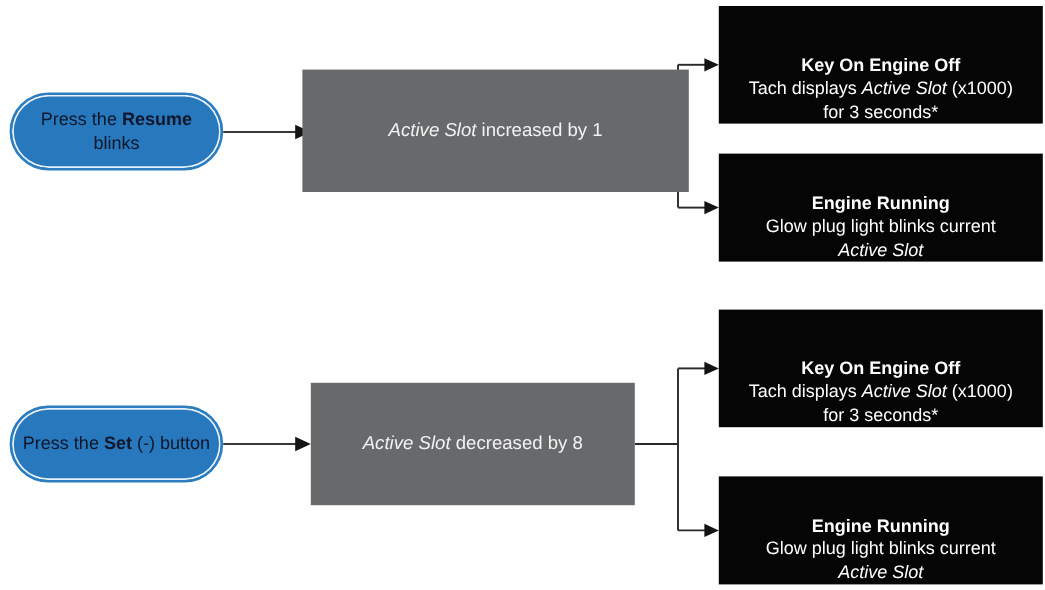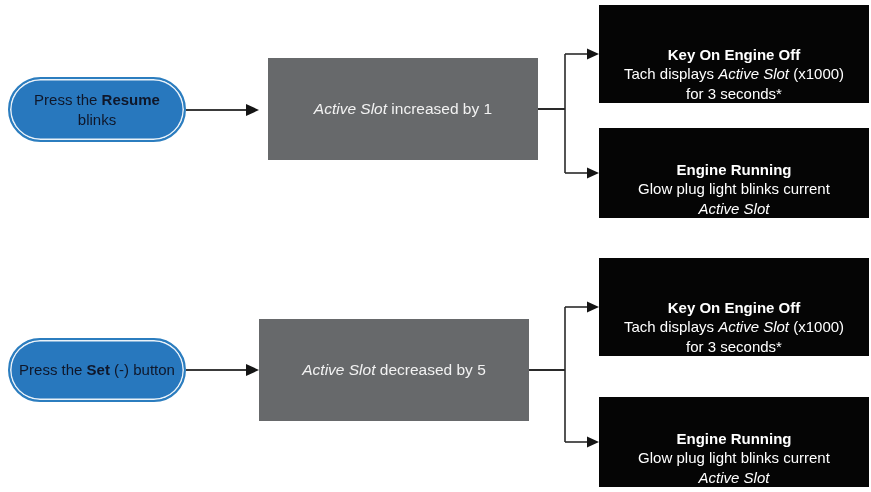--- a/index.html
+++ b/index.html
@@ -56,21 +56,21 @@
     text-align: center;
     font-size: 15px;
     line-height: 19.5px;
     padding: 0 8px;
   }
   .box-black b { font-weight: 700; }
   .rowline { white-space: nowrap; }
   
   #pill-resume { left: 8px;  top: 77px;  width: 178px; height: 65px; }
   #pill-set    { left: 8px;  top: 338px; width: 178px; height: 64px; }
-  #gray-inc    { left: 268px; top: 58px;  width: 270px; height: 102px; }
+  #gray-inc    { left: 252px; top: 58px;  width: 322px; height: 102px; }
   #gray-dec    { left: 259px; top: 319px; width: 270px; height: 102px; }
   #black-a1 { left: 599px; top: 5px;   width: 270px; height: 98px; }
   #black-b1 { left: 599px; top: 128px; width: 270px; height: 90px; }
   #black-a2 { left: 599px; top: 258px; width: 270px; height: 98px; }
   #black-b2 { left: 599px; top: 397px; width: 270px; height: 90px; }
 </style>
 </head>
 <body>
 
 <div class="canvas">
@@ -125,21 +125,21 @@
     <div class="rowline"><b>Engine Running</b></div>
     <div class="rowline">Glow plug light blinks current</div>
     <div class="rowline"><i>Active Slot</i></div>
   </div>
 
   <div id="pill-set" class="node pill oneline">
     <span><span>Press the </span><b>Set</b><span> (-) button</span></span>
   </div>
 
   <div id="gray-dec" class="node box-gray">
-    <span><i>Active Slot</i><span> decreased by 5</span></span>
+    <span><i>Active Slot</i><span> decreased by 8</span></span>
   </div>
 
   <div id="black-a2" class="node box-black">
     <div class="rowline"><b>Key On Engine Off</b></div>
     <div class="rowline"><span>Tach displays </span><i>Active Slot</i><span> (x1000)</span></div>
     <div class="rowline">for 3 seconds*</div>
   </div>
 
   <div id="black-b2" class="node box-black">
     <div class="rowline"><b>Engine Running</b></div>

